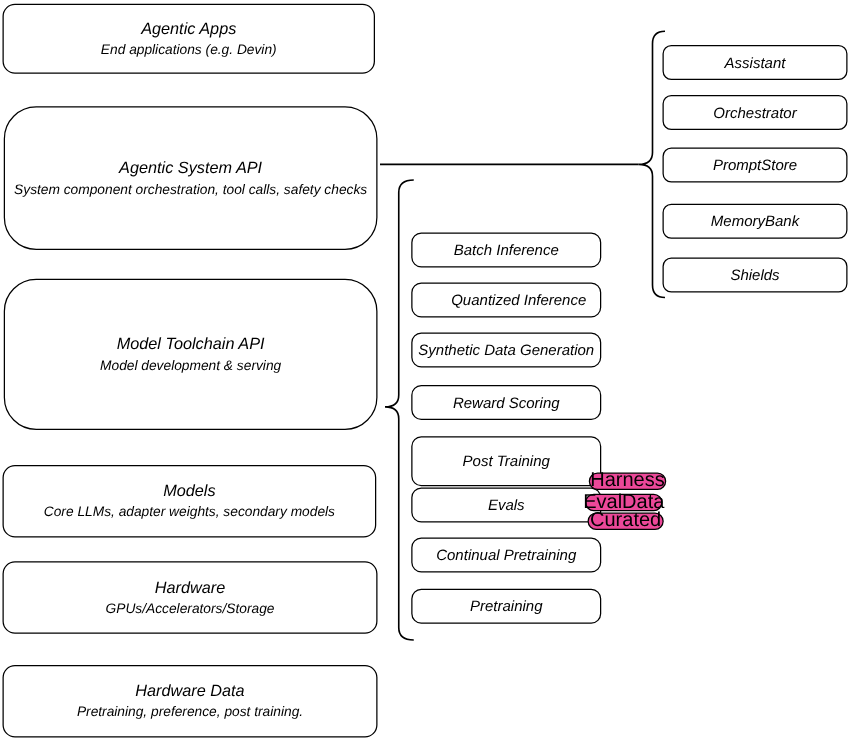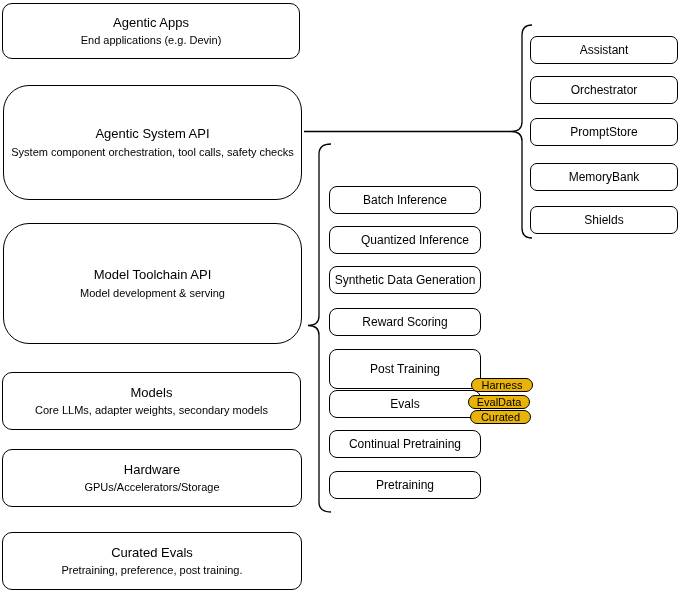--- a/index.html
+++ b/index.html
@@ -20,34 +20,35 @@
   .box {
     position: absolute;
     border: 1.3px solid #000000;
     background: #ffffff;
     box-sizing: border-box;
     display: flex;
     flex-direction: column;
     align-items: center;
     justify-content: center;
     text-align: center;
+    font-style: italic;
   }
   .title { font-size: 13px; line-height: 1.25; white-space: nowrap; }
   .subtitle { font-size: 11px; line-height: 1.2; margin-top: 3px; white-space: nowrap; }
   .leaf-label { font-size: 12px; line-height: 1.2; white-space: nowrap; }
   .pill {
     position: absolute;
     border: 1.2px solid #000000;
     border-radius: 7px;
-    background: #eab308;
+    background: #ec4899;
     box-sizing: border-box;
     display: flex;
     align-items: center;
     justify-content: center;
-    font-size: 11px;
+    font-size: 16px;
     line-height: 1;
     white-space: nowrap;
   }
 </style>
 </head>
 <body>
 
 <div class="canvas">
 
   <svg class="connectors" viewBox="0 0 682 591" fill="none" stroke="#000000" stroke-width="1.3">
@@ -78,21 +79,21 @@
     <div class="title">Models</div>
     <div class="subtitle">Core LLMs, adapter weights, secondary models</div>
   </div>
 
   <div class="box" style="left:2px; top:449px; width:300px; height:58px; border-radius:10px;">
     <div class="title">Hardware</div>
     <div class="subtitle">GPUs/Accelerators/Storage</div>
   </div>
 
   <div class="box" style="left:2px; top:532px; width:300px; height:58px; border-radius:10px;">
-    <div class="title">Curated Evals</div>
+    <div class="title">Hardware Data</div>
     <div class="subtitle">Pretraining, preference, post training.</div>
   </div>
 
   <div class="box leaf-label" style="left:329px; top:186px; width:152px; height:28px; border-radius:8px;">Batch Inference</div>
   <div class="box leaf-label" style="left:329px; top:226px; width:152px; height:28px; border-radius:8px;padding-left:20px;">Quantized Inference</div>
   <div class="box leaf-label" style="left:329px; top:266px; width:152px; height:28px; border-radius:8px;">Synthetic Data Generation</div>
   <div class="box leaf-label" style="left:329px; top:308px; width:152px; height:28px; border-radius:8px;">Reward Scoring</div>
   <div class="box leaf-label" style="left:329px; top:349px; width:152px; height:40px; border-radius:8px;">Post Training</div>
   <div class="box leaf-label" style="left:329px; top:390px; width:152px; height:28px; border-radius:8px;">Evals</div>
   <div class="box leaf-label" style="left:329px; top:430px; width:152px; height:28px; border-radius:8px;">Continual Pretraining</div>

